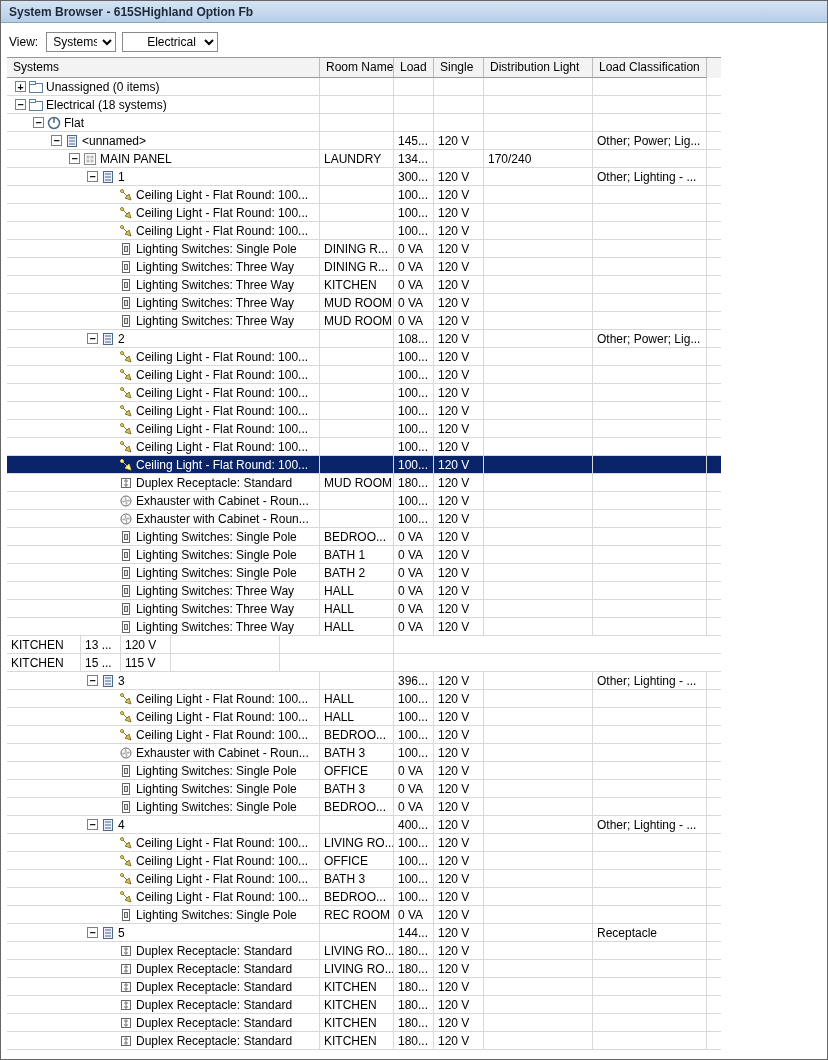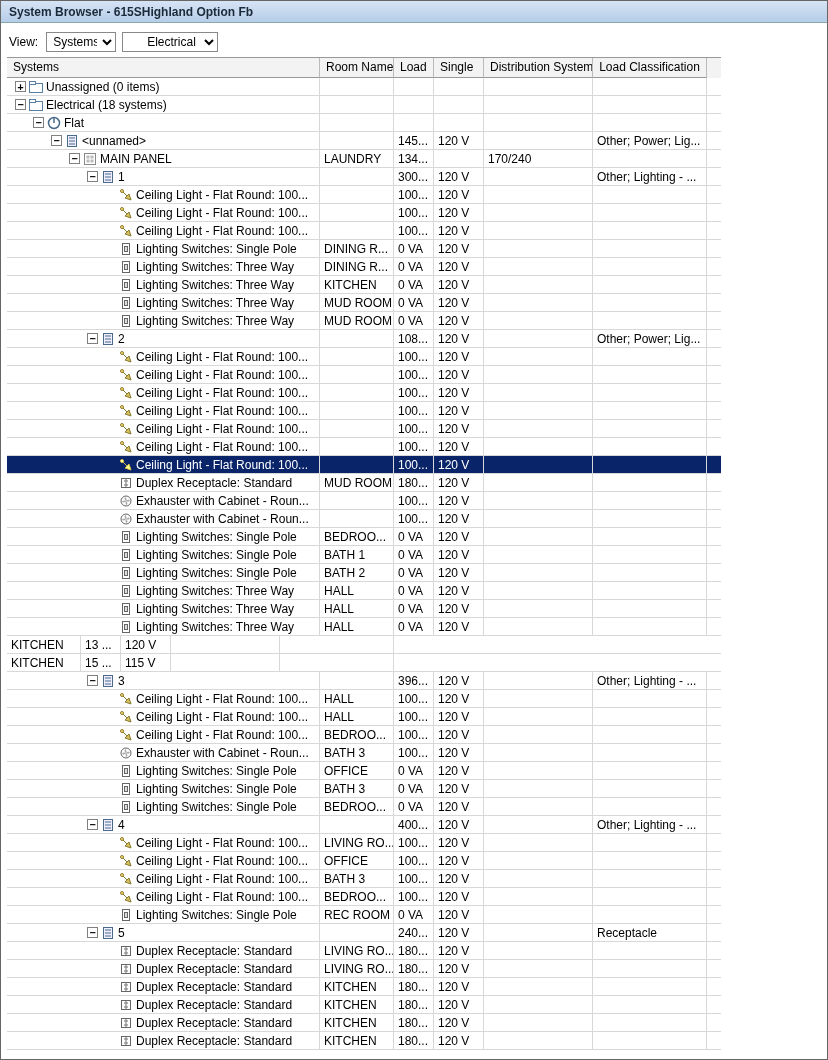--- a/index.html
+++ b/index.html
@@ -76,21 +76,21 @@
   overflow: hidden;
   text-overflow: ellipsis;
   display: flex;
   align-items: center;
 }
 .c-sys   { width: 313px; }
 .c-room  { width: 74px; }
 .c-load  { width: 40px; }
 .c-volt  { width: 50px; }
 .c-dist  { width: 109px; }
-.c-class { width: 114px; text-align: center; }
+.c-class { width: 114px; }
 .indent {
   display: inline-block;
   flex-shrink: 0;
 }
 .tw {
   width: 11px;
   height: 11px;
   border: 1px solid #808080;
   display: inline-flex;
   align-items: center;
@@ -131,21 +131,21 @@
     <option>Electrical</option>
   </select>
 </div>
 
 <div class="grid">
   <div class="header-row">
     <div class="header-cell c-sys">Systems</div>
     <div class="header-cell c-room">Room Name</div>
     <div class="header-cell c-load">Load</div>
     <div class="header-cell c-volt">Single</div>
-    <div class="header-cell c-dist">Distribution System</div>
+    <div class="header-cell c-dist">Distribution Light</div>
     <div class="header-cell c-class">Load Classification</div>
   </div>
   <div class="body" id="grid-body">
       <div class="row">
         <div class="cell c-sys">
           <span class="indent" style="width: 4px;"></span>
           <span class="tw">+</span>
           <span class="icon">
             <svg width="14" height="12" viewBox="0 0 14 12">
               <rect x="0.5" y="2.5" width="13" height="9" fill="#fff" stroke="#5a7fa5"></rect>
@@ -988,21 +988,21 @@
             <svg width="14" height="14" viewBox="0 0 14 14">
               <rect x="2.5" y="1.5" width="9" height="11" fill="#eef" stroke="#4a6a8a"></rect>
               <line x1="4" y1="4" x2="10" y2="4" stroke="#4a6a8a"></line>
               <line x1="4" y1="7" x2="10" y2="7" stroke="#4a6a8a"></line>
               <line x1="4" y1="10" x2="10" y2="10" stroke="#4a6a8a"></line>
             </svg>
           </span>
           <span class="lbl">5</span>
         </div>
         <div class="cell c-room"></div>
-        <div class="cell c-load">240...</div>
+        <div class="cell c-load">144...</div>
         <div class="cell c-volt">120 V</div>
         <div class="cell c-dist"></div>
         <div class="cell c-class">Receptacle</div>
       </div>
       <div class="row">
         <div class="cell c-sys">
           <span class="indent" style="width: 94px;"></span>
           <span class="tw-spacer"></span>
           <span class="icon">
             <svg width="14" height="14" viewBox="0 0 14 14">

